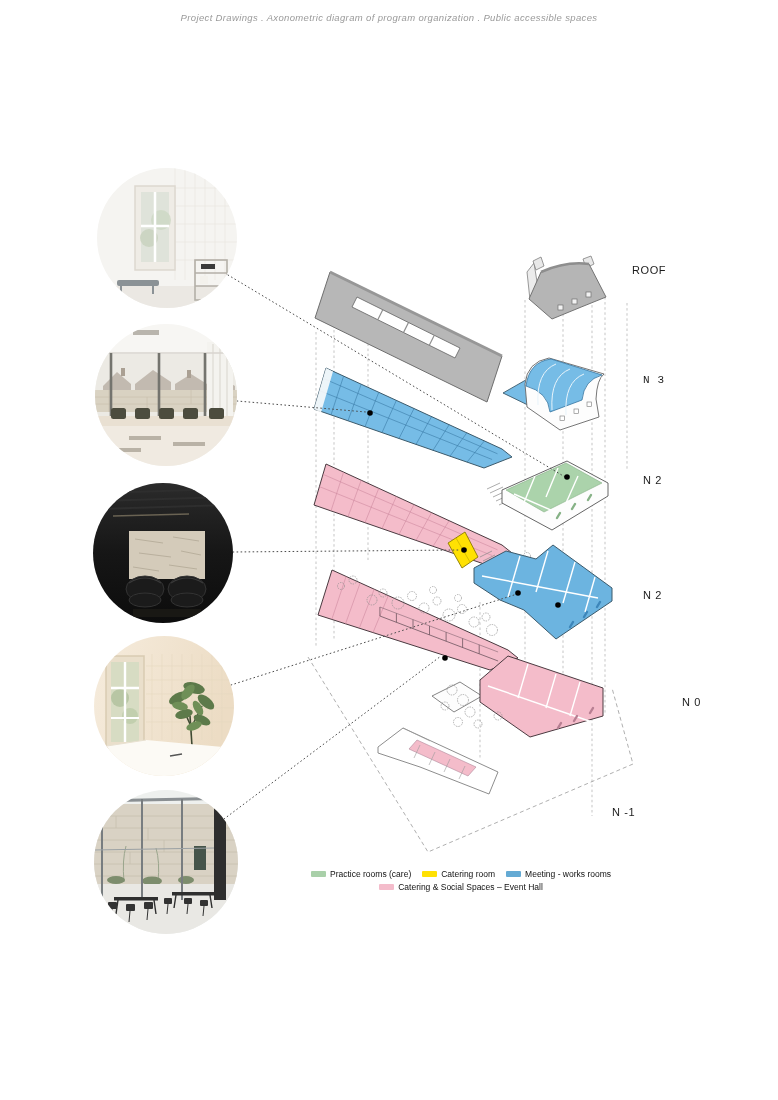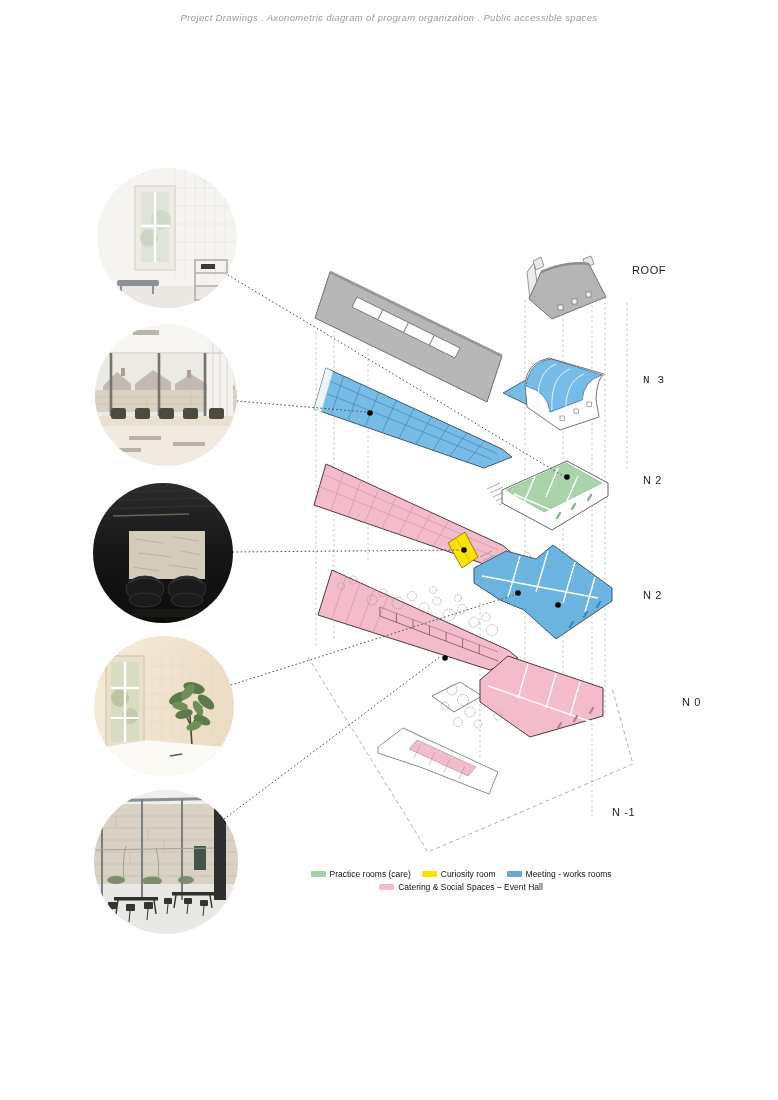--- a/index.html
+++ b/index.html
@@ -518,21 +518,21 @@
   <div class="floor-label" style="left:612px;top:806px;">N -1</div>
 
   <div class="legend">
     <div class="legend-row">
       <span class="legend-item">
         <span class="swatch" style="background: rgb(169, 208, 169);"></span>
         <span class="legend-label">Practice rooms (care)</span>
       </span>
       <span class="legend-item">
         <span class="swatch" style="background: rgb(255, 225, 3);"></span>
-        <span class="legend-label">Curiosity room</span>
+        <span class="legend-label">Catering room</span>
       </span>
       <span class="legend-item">
         <span class="swatch" style="background: rgb(100, 170, 212);"></span>
         <span class="legend-label">Meeting - works rooms</span>
       </span>
     </div>
     <div class="legend-row">
       <span class="legend-item">
         <span class="swatch" style="background: rgb(244, 188, 203);"></span>
         <span class="legend-label">Catering &amp; Social Spaces – Event Hall</span>

